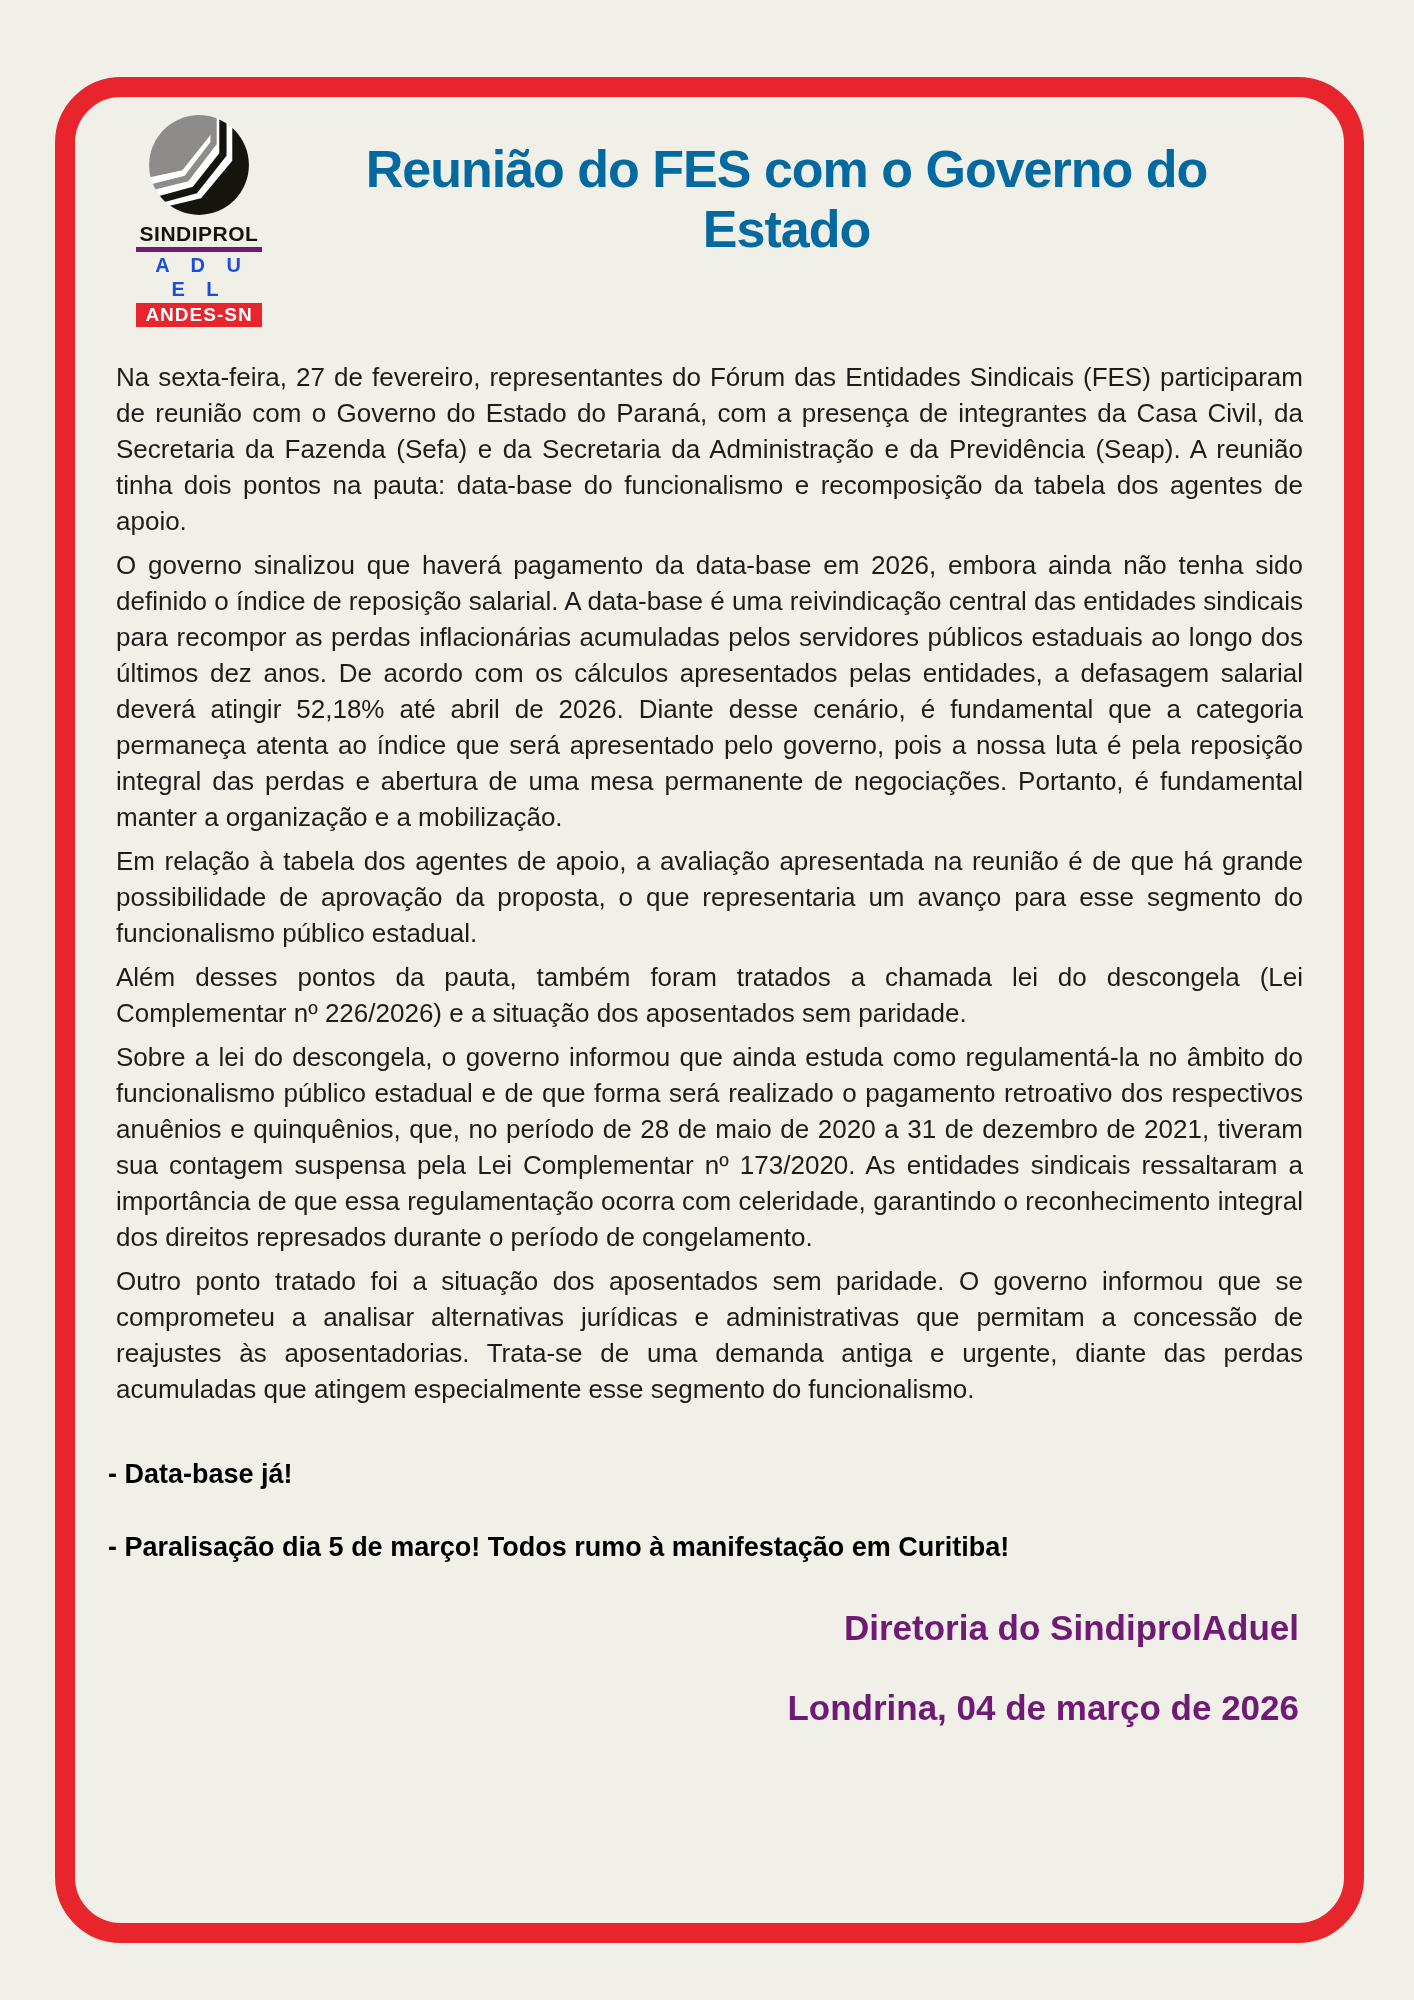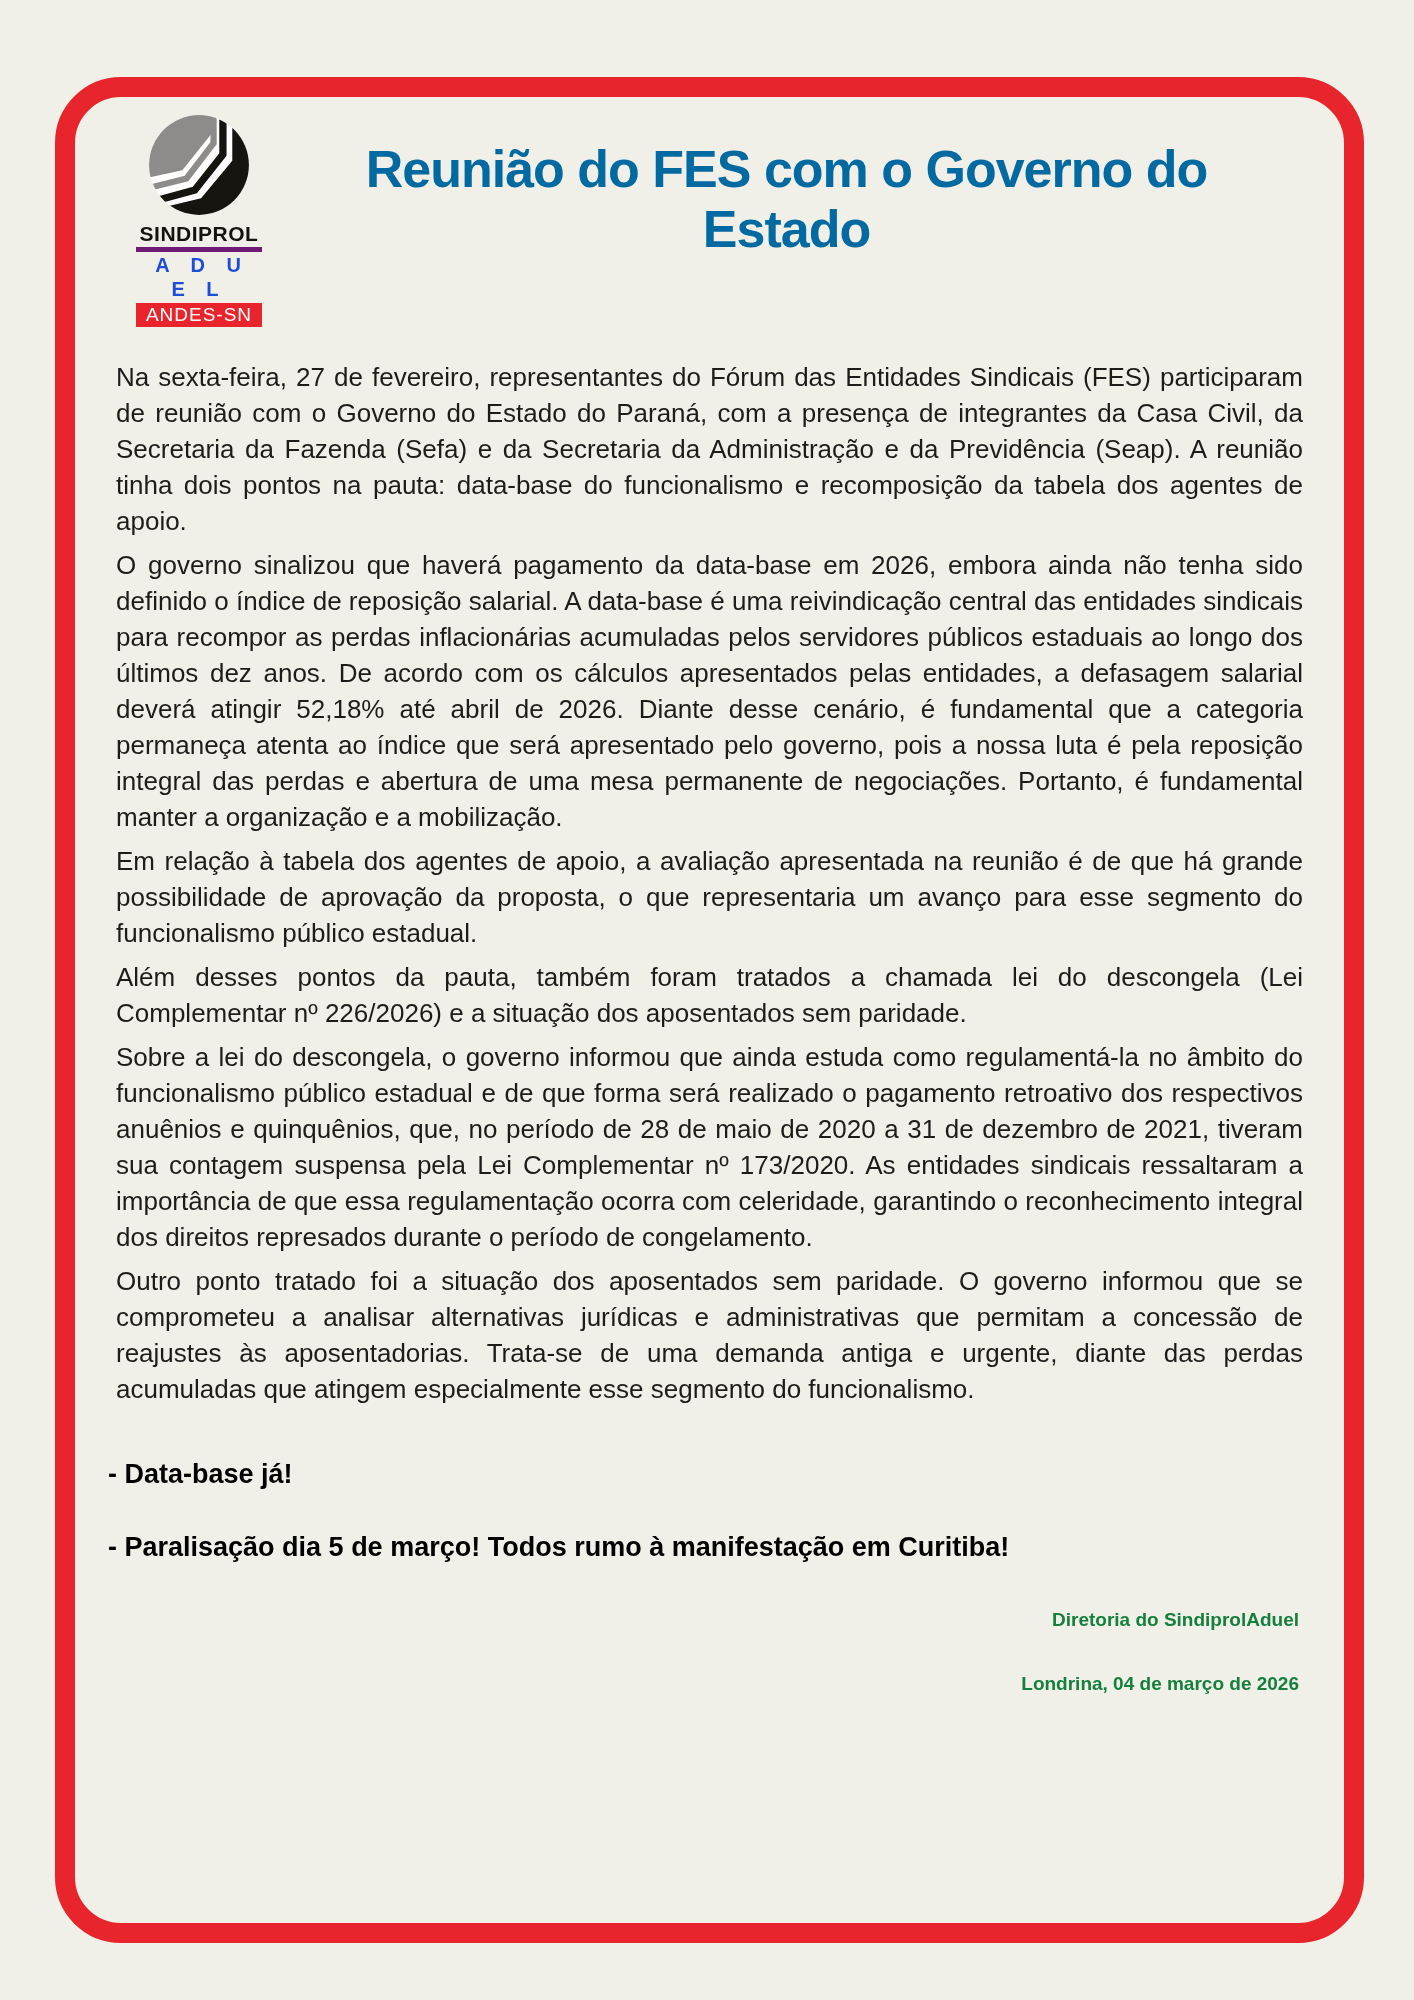--- a/index.html
+++ b/index.html
@@ -26,21 +26,21 @@
   .logo-name1 {
     font-weight:700; font-size:21px; line-height:25px; letter-spacing:0.5px;
     color:#14130f; border-bottom:5px solid #701a75; padding-bottom:1px;
   }
   .logo-name2 {
     font-weight:700; font-size:20px; line-height:24px;
     letter-spacing:8px; text-indent:6px; color:#1d4ed8; margin-top:1px;
   }
   .logo-badge {
     display:block; background:var(--frame-red,#e8242c); color:#ffffff;
-    font-weight:400; font-size:19px; line-height:24px; letter-spacing:1px;
+    font-weight:700; font-size:19px; line-height:24px; letter-spacing:1px;
     margin-top:2px;
   }
   .title {
     flex:1; margin:26px 0 0 0; padding:0 8px;
     text-align:center; white-space:pre-line;
     font-size:52px; line-height:60px; font-weight:700;
     letter-spacing:-1px; color:#0369a1;
   }
   .article-body {
     margin-top:32px;
@@ -50,22 +50,22 @@
   }
   .article-body .para { margin:8px; }
   .slogans {
     margin-top:44px;
     font-weight:700; font-size:27px; line-height:46px;
     color:#000000;
   }
   .signature {
     padding-right:12px;
     text-align:right;
-    font-weight:700; font-size:19px; line-height:45px;
-    color:#15803d;
+    font-weight:700; font-size:35px; line-height:45px;
+    color:#701a75;
   }
 </style>
 </head>
 <body>
 
 <div class="page">
   <div class="frame">
 
     <div class="header">
       <div class="logo-block">

